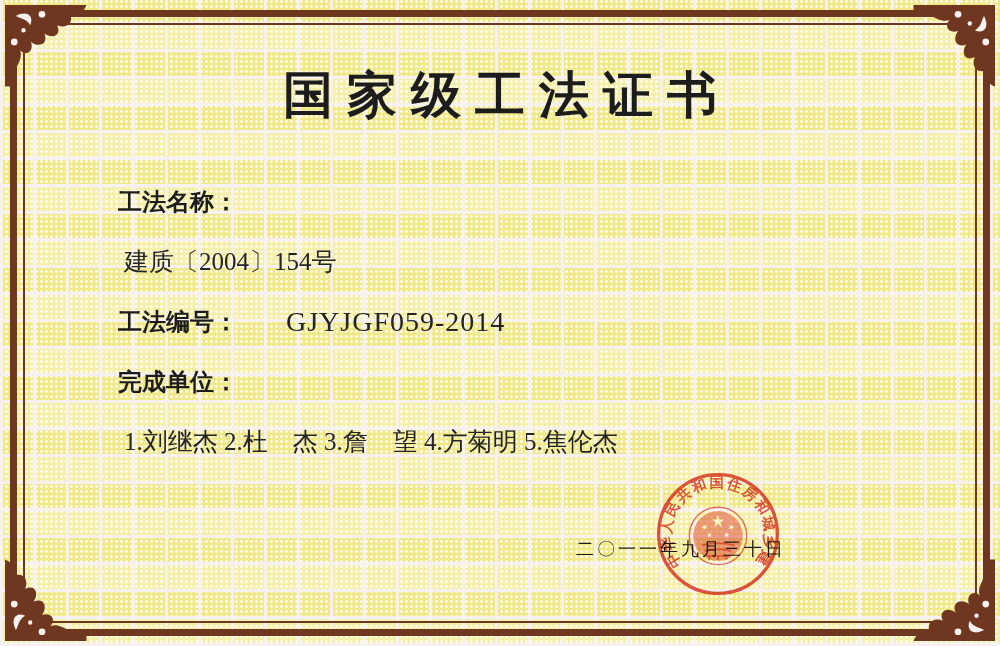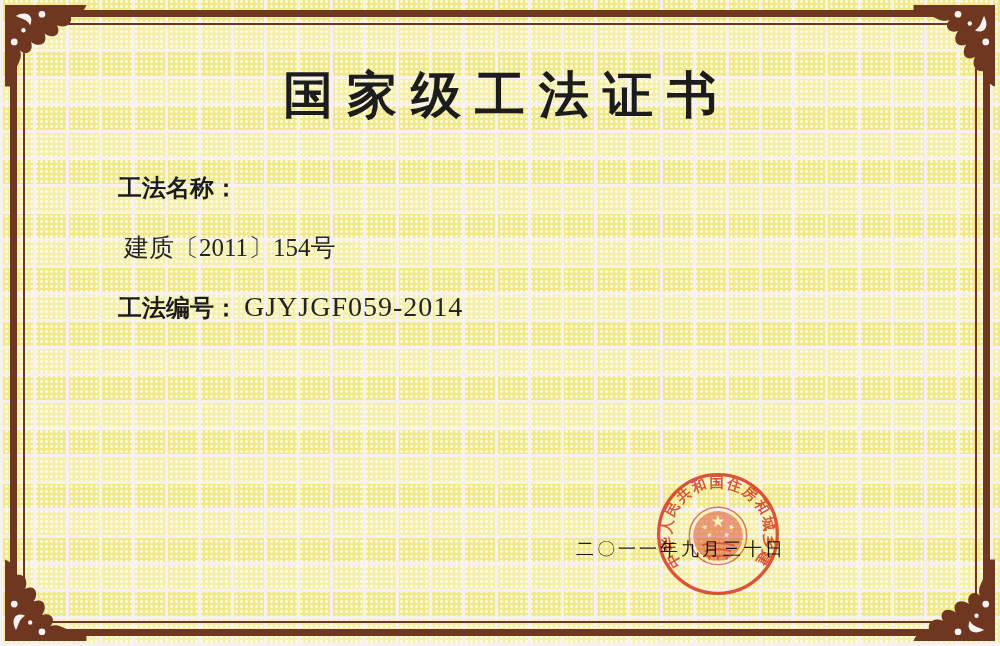--- a/index.html
+++ b/index.html
@@ -42,21 +42,21 @@
   .title{
     position:absolute;top:62px;left:0;width:100%;
     text-align:center;font-size:50px;font-weight:bold;
     letter-spacing:14px;padding-left:14px;box-sizing:border-box;
     color:var(--text_black);
     font-family:"Liberation Serif",serif;
   }
 
   
   .fields{position:absolute;left:118px;top:172px;width:770px;}
-  .row{height:60px;display:flex;align-items:flex-start;white-space:nowrap;}
+  .row{height:60px;display:flex;align-items:center;white-space:nowrap;gap:42px;}
   .label{
     font-family:"Liberation Sans",sans-serif;font-weight:bold;
     font-size:24px;color:var(--text_black);line-height:32px;
   }
   .value{
     font-family:"Liberation Serif",serif;
     font-size:25px;color:#242424;line-height:32px;padding-left:6px;
   }
   .value.latin{font-size:28px;letter-spacing:1px;line-height:30px;}
 
@@ -117,29 +117,31 @@
     <circle class="cut" cx="22" cy="30" r="2.6"></circle>
   </svg>
 
   <div class="title">国家级工法证书</div>
 
   <div class="fields">
     <div class="row">
       <span class="label">工法名称：</span>
     </div>
     <div class="row">
-      <span class="value">建质〔2011〕154号</span>
+      <span class="value">建质〔2004〕154号</span>
     </div>
     <div class="row">
       <span class="label">工法编号：</span>
       <span class="value latin">GJYJGF059-2014</span>
     </div>
     <div class="row">
+      <span class="label">完成单位：</span>
     </div>
     <div class="row">
+      <span class="value">1.刘继杰 2.杜　杰 3.詹　望 4.方菊明 5.焦伦杰</span>
     </div>
   </div>
 
   <div class="date">二〇一一年九月三十日</div>
 
   <svg class="seal" viewBox="0 0 140 140">
     <circle class="ring" cx="70" cy="70" r="62"></circle>
     <path id="sealArc" d="M 32.3 101.4 A 49 49 0 1 1 107.7 101.4" fill="none"></path>
     <text class="arc-text">
       <textPath href="#sealArc" startOffset="0">中华人民共和国住房和城乡建设部</textPath>

